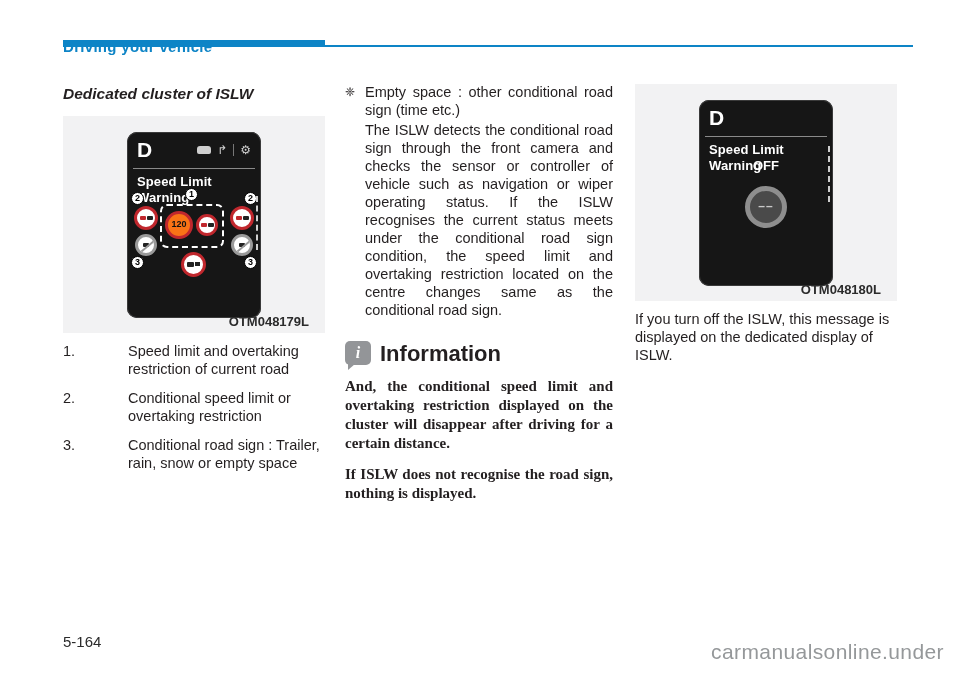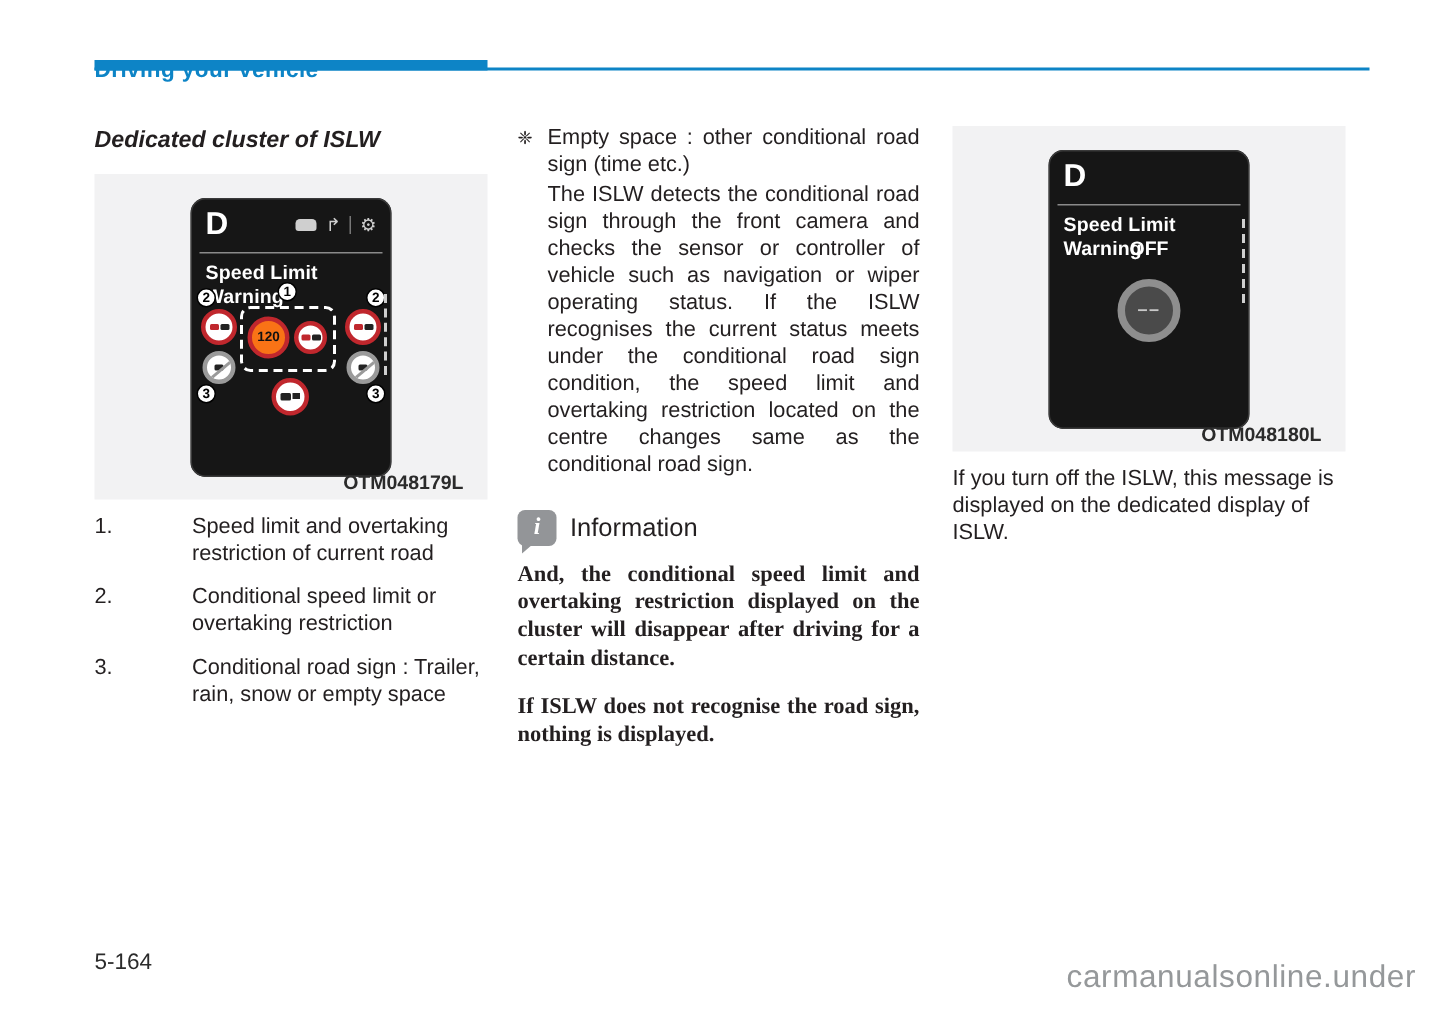--- a/index.html
+++ b/index.html
@@ -87,21 +87,21 @@
   .info-head{display:flex;align-items:center;gap:9px;margin:20px 0 10px 0;}
   .info-icon{
     width:26px;height:24px;background:#939598;border-radius:5px;color:#fff;
     font-family:"Liberation Serif", serif;font-weight:bold;font-style:italic;font-size:16px;
     display:flex;align-items:center;justify-content:center;position:relative;
   }
   .info-icon::after{
     content:"";position:absolute;left:3px;bottom:-5px;width:0;height:0;
     border-left:7px solid #939598;border-bottom:6px solid transparent;
   }
-  .info-title{font-size:17px;font-weight:normal;}
+  .info-title{font-size:22px;font-weight:bold;}
   .info-par{
     font-family:"Liberation Serif", serif;font-weight:bold;font-size:15px;line-height:1.26;
     text-align:justify;margin:0 0 13px 0;
   }
   .col3-par{margin-top:9px;}
 
   
   .pagenum{position:absolute;left:63px;top:633px;font-size:15px;color:#2b2b2b;}
   .watermark{
     position:absolute;right:16px;top:640px;font-size:21px;color:#95989a;

